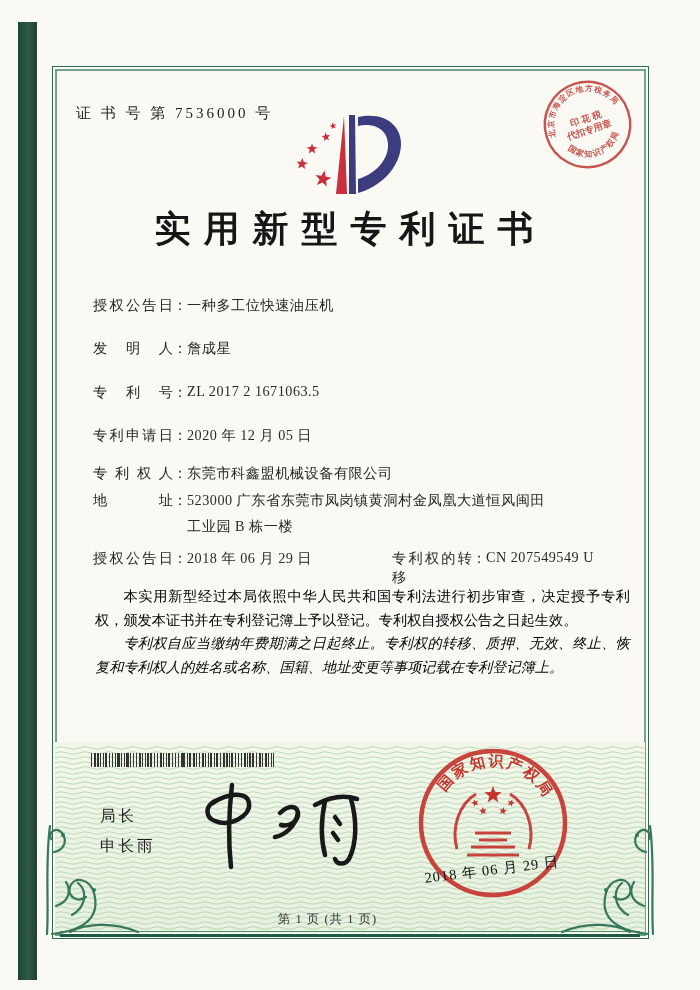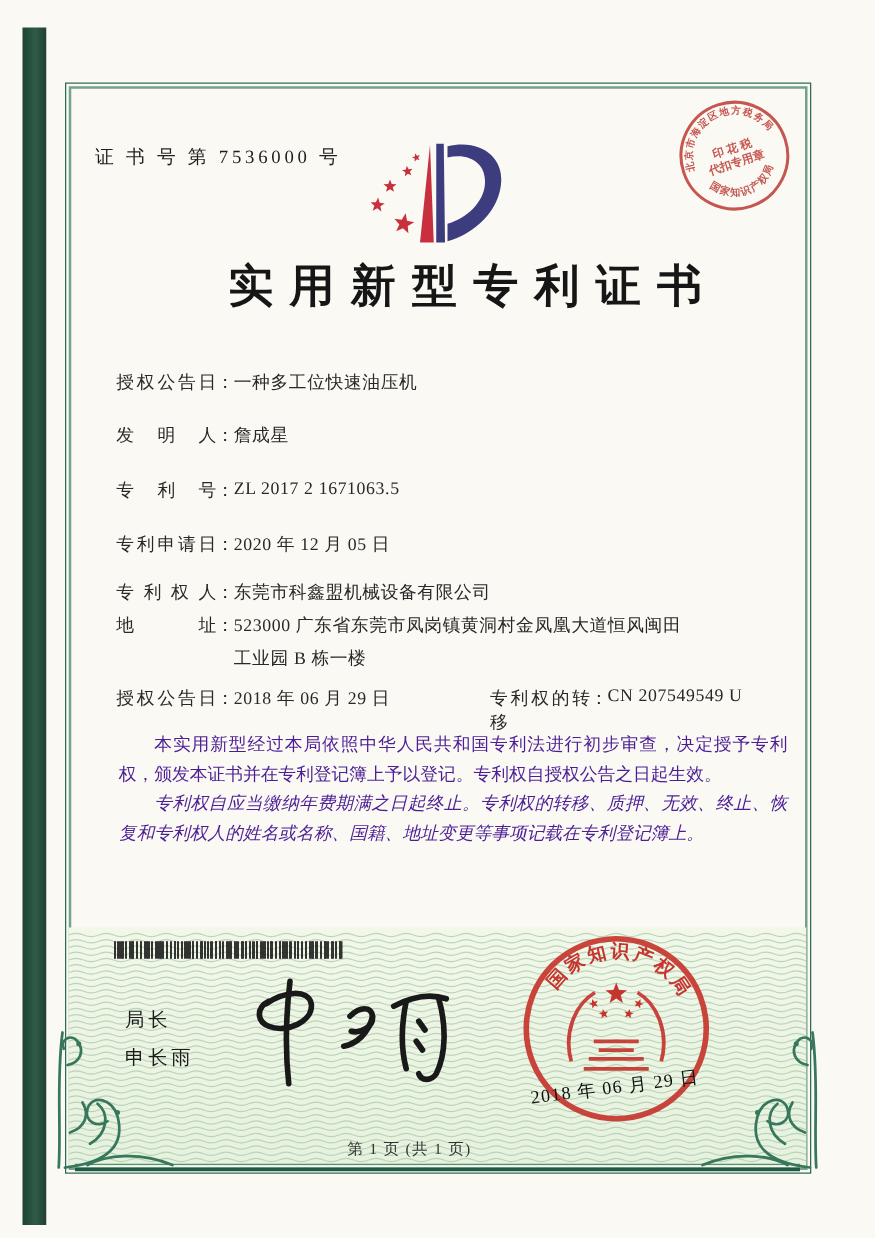--- a/index.html
+++ b/index.html
@@ -17,31 +17,31 @@
   .frame{left:52px;top:66px;width:595px;height:871px;border:1px solid #2e6b52;}
   .frame-inner{position:absolute;left:2px;top:2px;right:2px;bottom:2px;border:2px solid #73a28a;}
   .bottom-rule{left:60px;top:931px;width:580px;height:0;border-top:1px solid #559070;}
   .bottom-rule-heavy{left:60px;top:934px;width:580px;height:3px;background:#1e5a45;}
   
   .band{left:55px;top:742px;width:590px;height:191px;overflow:hidden;
     background:linear-gradient(#f2f7ea,#e7f1df);}
   .band svg{display:block;}
   .band path{fill:none;stroke:#a6cba4;stroke-width:.9;opacity:.75;}
   
-  .cert-no{left:76px;top:104px;font-size:15px;letter-spacing:3px;color:#1e1e1e;margin-top:12px;}
+  .cert-no{left:76px;top:104px;font-size:15px;letter-spacing:3px;color:#1e1e1e;}
   .title{left:52px;top:205px;width:595px;text-align:center;font-size:36px;
-    letter-spacing:13px;padding-left:29px;font-weight:600;color:#161616;}
+    letter-spacing:13px;padding-left:1px;font-weight:600;color:#161616;}
   .row{left:93px;width:545px;font-size:14.2px;color:#282828;}
   .lbl{display:inline-block;width:80px;text-align:justify;text-align-last:justify;vertical-align:top;}
   .colon{display:inline-block;width:14px;vertical-align:top;}
   .val{letter-spacing:.5px;}
   .val2{margin-left:94px;margin-top:7px;letter-spacing:.5px;}
   .grant-col2{position:absolute;left:299px;top:0;}
   .body-text{left:95px;top:585px;width:535px;font-size:14.2px;line-height:23.6px;
-    text-align:justify;color:#4c1d95;}
+    text-align:justify;color:#000000;}
   .body-text p{margin:0;text-indent:2em;}
   .body-text p.kai{font-style:italic;}
   .director{left:100px;font-size:15.5px;letter-spacing:3px;color:#1d1d1d;z-index:3;}
   .footer{left:52px;top:911px;width:551px;text-align:center;font-size:12.5px;
     letter-spacing:1px;color:#333;z-index:3;}
   
   .barcode{left:91px;top:753px;width:183px;height:14px;z-index:3;opacity:.88;
     background:
       repeating-linear-gradient(90deg,#1a1a1a 0 1.5px,transparent 1.5px 3px),
       repeating-linear-gradient(90deg,#1a1a1a 0 1px,transparent 1px 7px),

